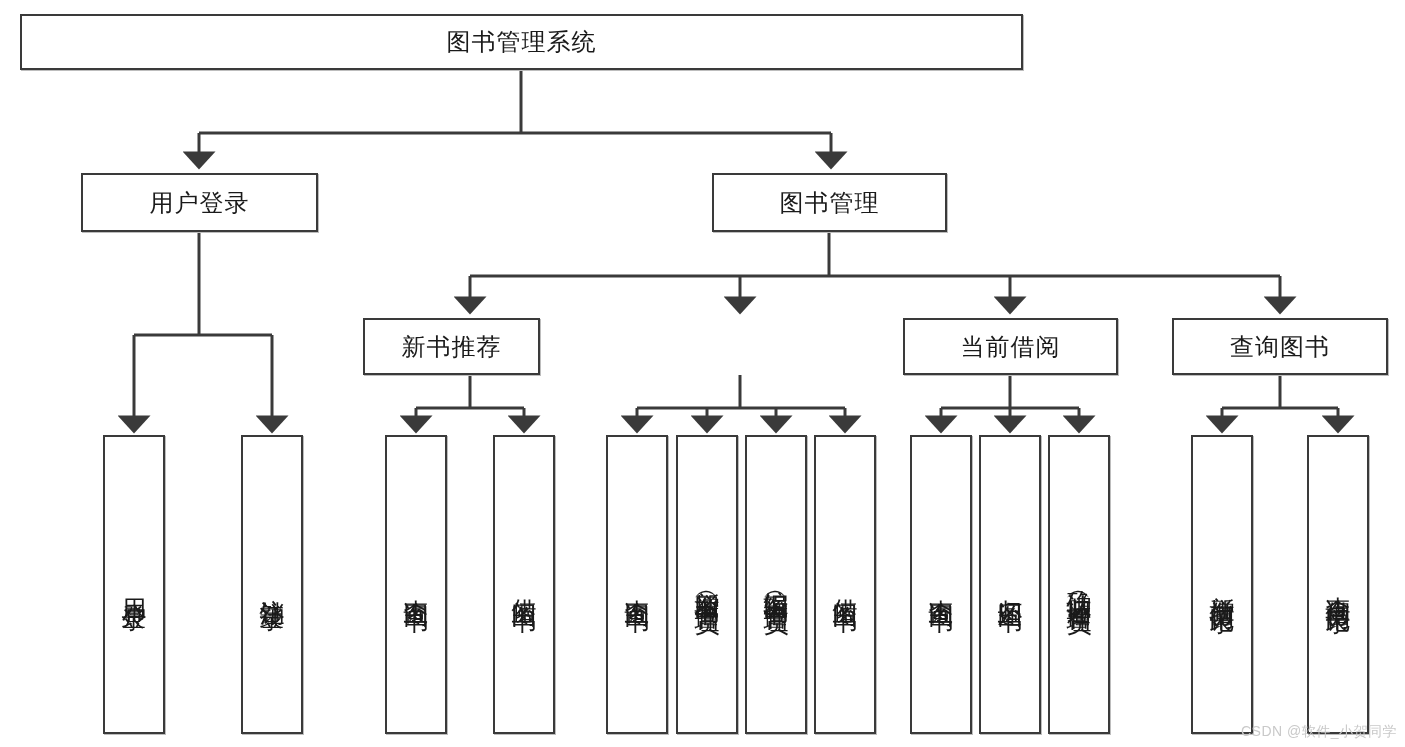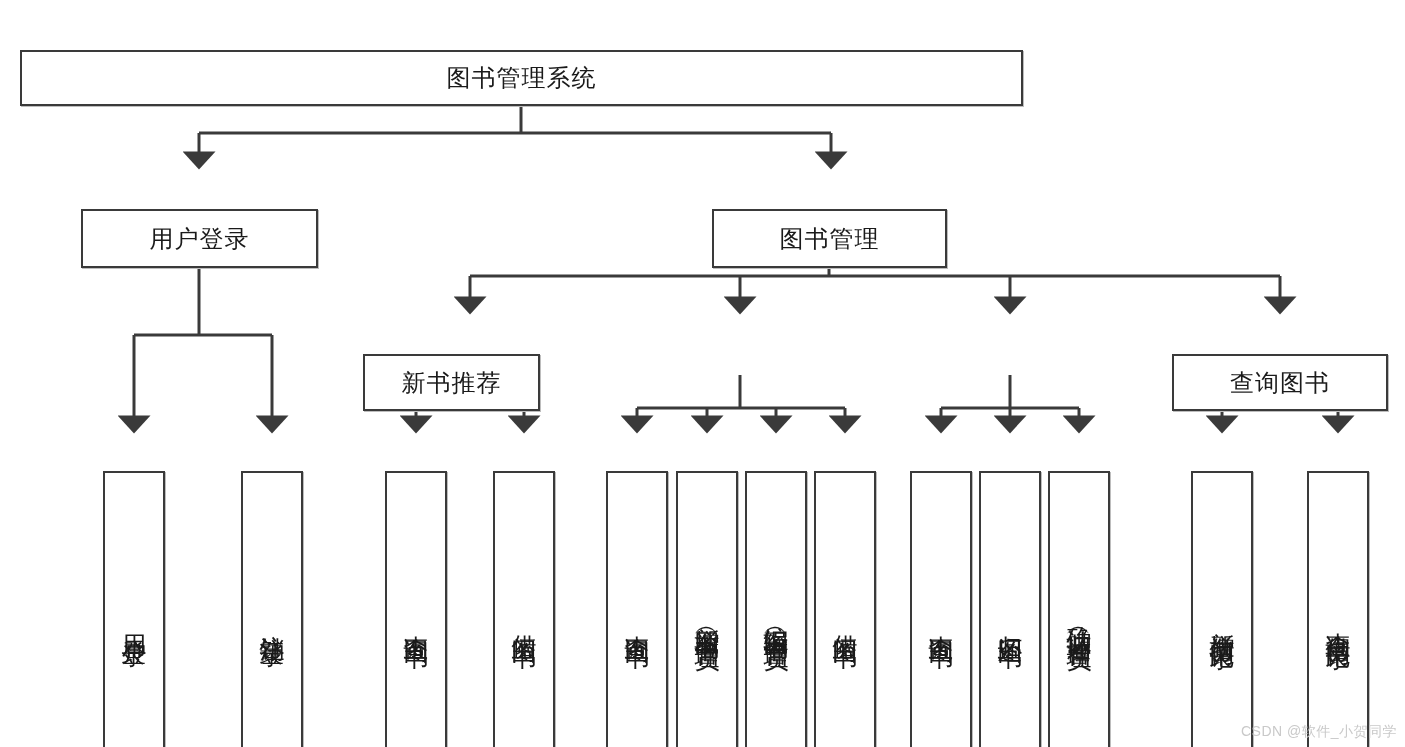--- a/index.html
+++ b/index.html
@@ -28,21 +28,20 @@
   .node {
     position: absolute;
     box-sizing: border-box;
     border: 2px solid #3a3a3a;
     background: #ffffff;
     display: flex;
     align-items: center;
     justify-content: center;
     color: #1a1a1a;
     box-shadow: 1px 1px 0 #bdbdbd;
-    margin-top: 36px;
   }
   .node.h {
     font-size: 24px;
     letter-spacing: 1px;
   }
   .node.v {
     writing-mode: vertical-rl;
     text-orientation: upright;
     font-size: 25px;
     letter-spacing: 3px;
@@ -127,20 +126,23 @@
   <div class="node h" style="left:81px; top:173px; width:237px; height:59px;">
     <span>用户登录</span>
   </div>
   <div class="node h" style="left:712px; top:173px; width:235px; height:59px;">
     <span>图书管理</span>
   </div>
 
   <div class="node h" style="left:363px; top:318px; width:177px; height:57px;">
     <span>新书推荐</span>
   </div>
+  <div class="node h" style="left:903px; top:318px; width:215px; height:57px;">
+    <span>当前借阅</span>
+  </div>
   <div class="node h" style="left:1172px; top:318px; width:216px; height:57px;">
     <span>查询图书</span>
   </div>
 
   <div class="node v" style="left:103px; top:435px; width:62px; height:299px;">
     <span class="vlabel">用户登录</span>
   </div>
   <div class="node v" style="left:241px; top:435px; width:62px; height:299px;">
     <span class="vlabel">注销登录</span>
   </div>

